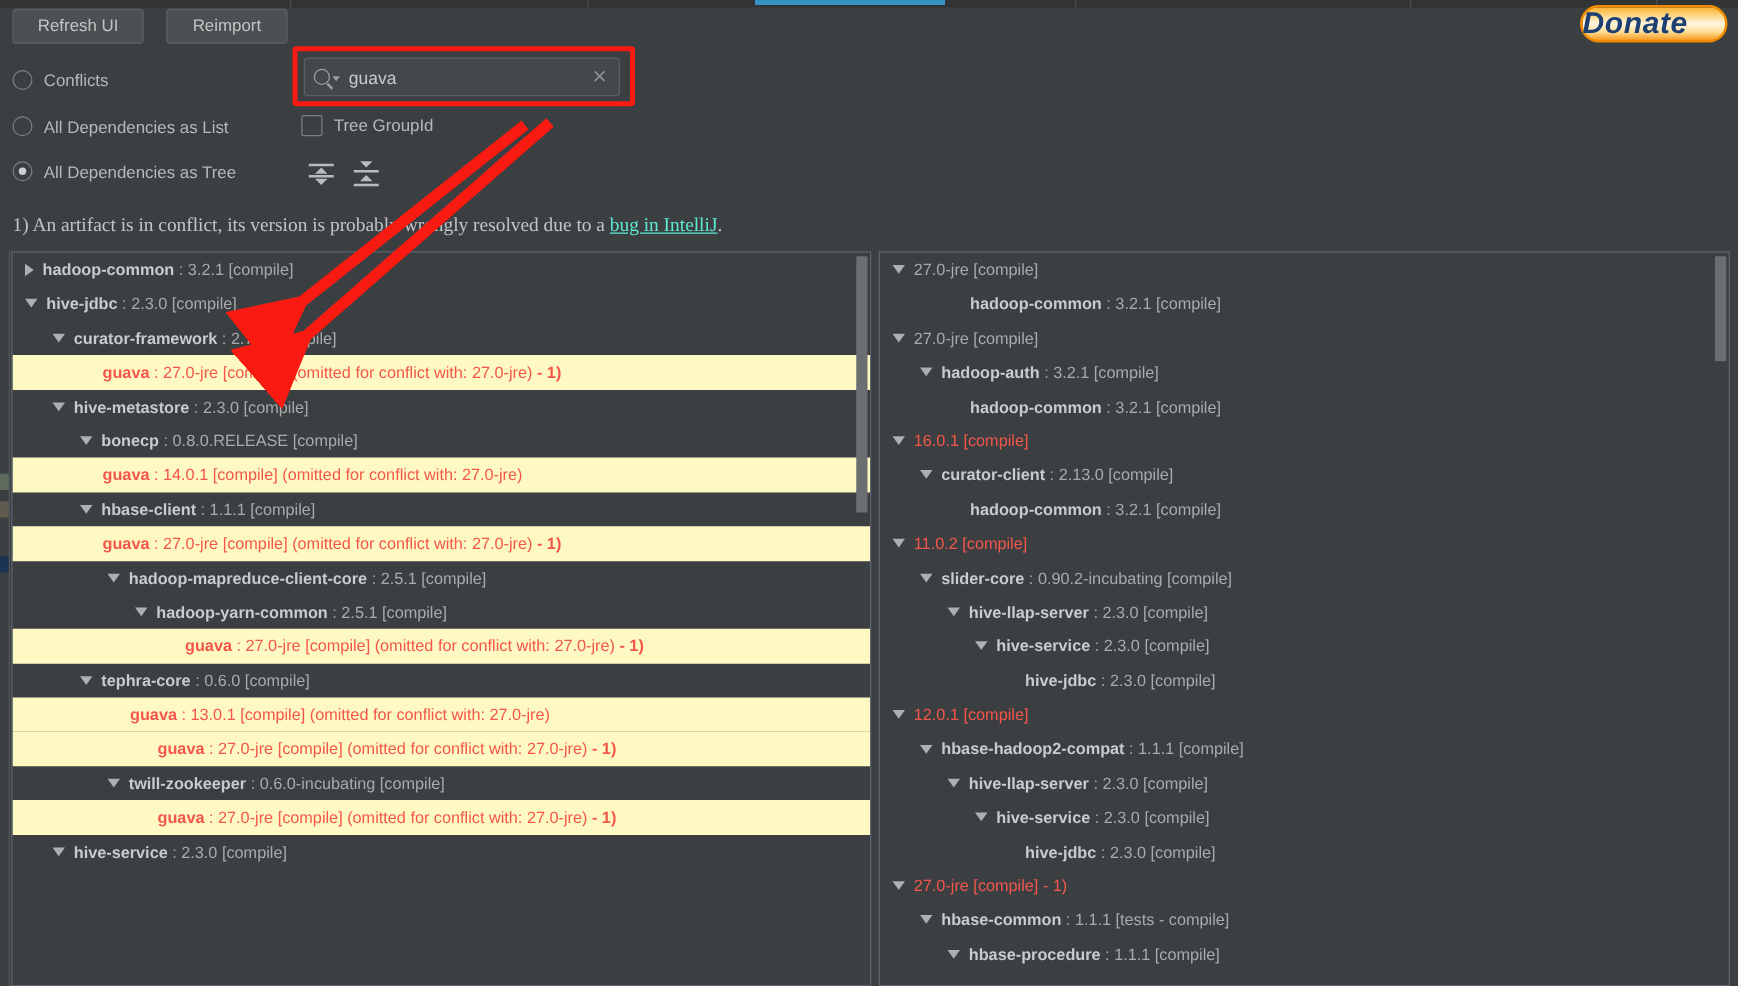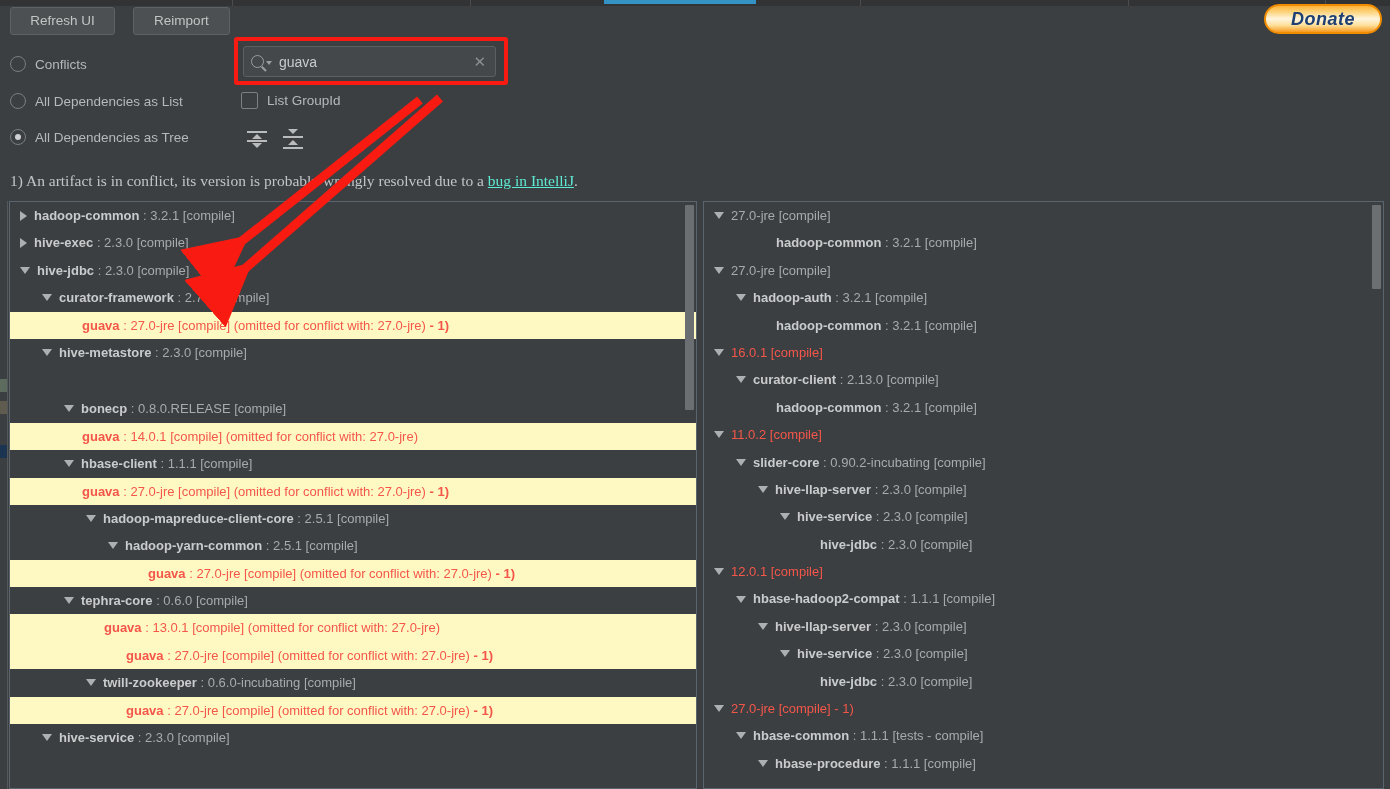--- a/index.html
+++ b/index.html
@@ -24,22 +24,22 @@
     box-sizing:border-box;cursor:default;
   }
   #refresh-ui{left:10px;top:7px;width:105px;height:28px;}
   #reimport{left:133px;top:7px;width:97px;height:28px;}
 
   
   .donate{
     position:absolute;right:8px;top:4px;width:118px;height:30px;border-radius:15px;
     background:linear-gradient(to bottom,#fcb43a 0%,#fdd27a 22%,#fff6e0 50%,#fde09a 74%,#f79a20 100%);
     border:2px solid #f08c00;box-sizing:border-box;
-    color:#1d3f73;font-weight:bold;font-style:italic;font-size:18px;
-    text-align:center;line-height:26px;letter-spacing:.5px;cursor:default;
+    color:#1d3f73;font-weight:bold;font-style:italic;font-size:24px;
+    text-align:left;line-height:26px;letter-spacing:.5px;cursor:default;
   }
 
   
   .radio-row{position:absolute;left:10px;display:flex;align-items:center;gap:9px;justify-content:flex-end;}
   .radio{width:16px;height:16px;border-radius:50%;border:1.6px solid #7a7f82;
     background:#3c3f41;box-sizing:border-box;position:relative;flex:0 0 auto;}
   .radio.on::after{content:"";position:absolute;left:50%;top:50%;width:6px;height:6px;
     margin:-3px 0 0 -3px;border-radius:50%;background:#cfd0d1;}
   .radio-label{font-size:13.5px;color:#b6b8ba;white-space:nowrap;}
   #row-conflicts{top:56px;}
@@ -151,21 +151,21 @@
   <div class="search-box">
     <span class="mag"></span>
     <span class="caret-dn"></span>
     <span class="search-val" title="Search">guava</span>
     <span class="clear-x">✕</span>
   </div>
   <div class="search-highlight"></div>
 
   <div id="show-groupid">
     <span class="cbox"></span>
-    <span class="radio-label">List GroupId</span>
+    <span class="radio-label">Tree GroupId</span>
   </div>
 
   <div class="treeicons">
     <span class="ticon">
       <i style="top:3px;width:20px"></i>
       <span class="tri" style="left:6px;top:6px;border-bottom:5px solid #b9bbbd"></span>
       <i style="top:12px;width:20px"></i>
       <span class="tri" style="left:6px;top:15px;border-top:5px solid #b9bbbd"></span>
     </span>
     <span class="ticon">
@@ -182,26 +182,25 @@
 
   <div class="gutter">
     <div class="gmark" style="top:178px;background:#5d6b5f"></div>
     <div class="gmark" style="top:200px;background:#5f5b4e"></div>
     <div class="gmark" style="top:244px;background:#1b3452"></div>
   </div>
 
   <div class="panel" id="left-panel">
     <div class="rows" id="left-rows">
         <div class="row" style="padding-left: 10px;"><span class="arrow right"></span><span class="nm">hadoop-common</span><span class="ver"> : 3.2.1 [compile]</span></div>
-        <div class="row" style="padding-left: 10px;"><span class="arrow right"></span><span class="nm">hive-exec</span><span class="ver"> : 2.3.0 [compile]</span></div>
         <div class="row" style="padding-left: 10px;"><span class="arrow down"></span><span class="nm">hive-jdbc</span><span class="ver"> : 2.3.0 [compile]</span></div>
         <div class="row" style="padding-left: 32px;"><span class="arrow down"></span><span class="nm">curator-framework</span><span class="ver"> : 2.7.1 [compile]</span></div>
         <div class="row hl" style="padding-left: 54px;"><span class="arrow none"></span><span class="nm red">guava</span><span class="ver red"> : 27.0-jre [compile] (omitted for conflict with: 27.0-jre)</span><span class="extra"><b> - 1)</b></span></div>
         <div class="row" style="padding-left: 32px;"><span class="arrow down"></span><span class="nm">hive-metastore</span><span class="ver"> : 2.3.0 [compile]</span></div>
-        <div class="row" style="padding-left: 54px; margin-top: 29px;"><span class="arrow down"></span><span class="nm">bonecp</span><span class="ver"> : 0.8.0.RELEASE [compile]</span></div>
+        <div class="row" style="padding-left: 54px;"><span class="arrow down"></span><span class="nm">bonecp</span><span class="ver"> : 0.8.0.RELEASE [compile]</span></div>
         <div class="row hl" style="padding-left: 54px;"><span class="arrow none"></span><span class="nm red">guava</span><span class="ver red"> : 14.0.1 [compile] (omitted for conflict with: 27.0-jre)</span></div>
         <div class="row" style="padding-left: 54px;"><span class="arrow down"></span><span class="nm">hbase-client</span><span class="ver"> : 1.1.1 [compile]</span></div>
         <div class="row hl" style="padding-left: 54px;"><span class="arrow none"></span><span class="nm red">guava</span><span class="ver red"> : 27.0-jre [compile] (omitted for conflict with: 27.0-jre)</span><span class="extra"><b> - 1)</b></span></div>
         <div class="row" style="padding-left: 76px;"><span class="arrow down"></span><span class="nm">hadoop-mapreduce-client-core</span><span class="ver"> : 2.5.1 [compile]</span></div>
         <div class="row" style="padding-left: 98px;"><span class="arrow down"></span><span class="nm">hadoop-yarn-common</span><span class="ver"> : 2.5.1 [compile]</span></div>
         <div class="row hl" style="padding-left: 120px;"><span class="arrow none"></span><span class="nm red">guava</span><span class="ver red"> : 27.0-jre [compile] (omitted for conflict with: 27.0-jre)</span><span class="extra"><b> - 1)</b></span></div>
         <div class="row" style="padding-left: 54px;"><span class="arrow down"></span><span class="nm">tephra-core</span><span class="ver"> : 0.6.0 [compile]</span></div>
         <div class="row hl" style="padding-left: 76px;"><span class="arrow none"></span><span class="nm red">guava</span><span class="ver red"> : 13.0.1 [compile] (omitted for conflict with: 27.0-jre)</span></div>
         <div class="row hl" style="padding-left: 98px;"><span class="arrow none"></span><span class="nm red">guava</span><span class="ver red"> : 27.0-jre [compile] (omitted for conflict with: 27.0-jre)</span><span class="extra"><b> - 1)</b></span></div>
         <div class="row" style="padding-left: 76px;"><span class="arrow down"></span><span class="nm">twill-zookeeper</span><span class="ver"> : 0.6.0-incubating [compile]</span></div>

